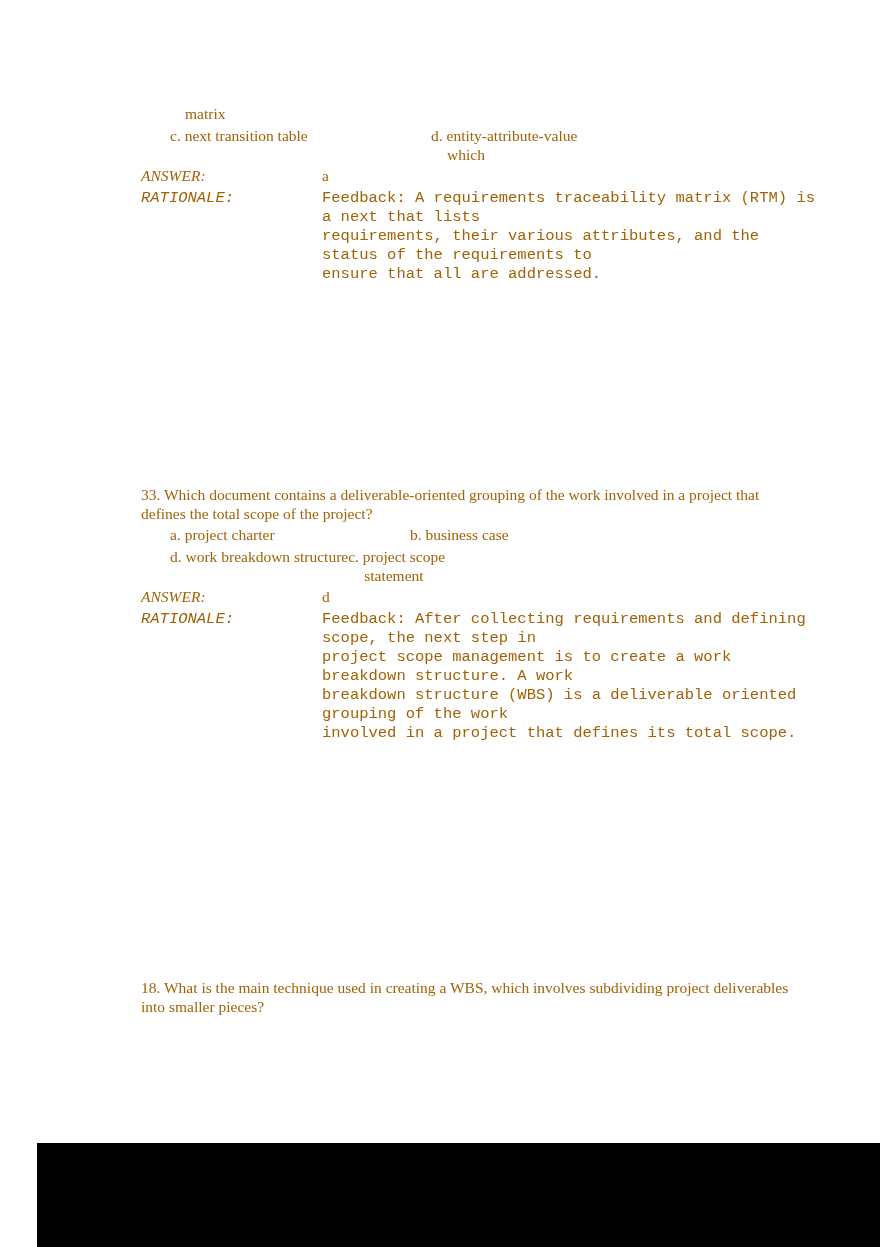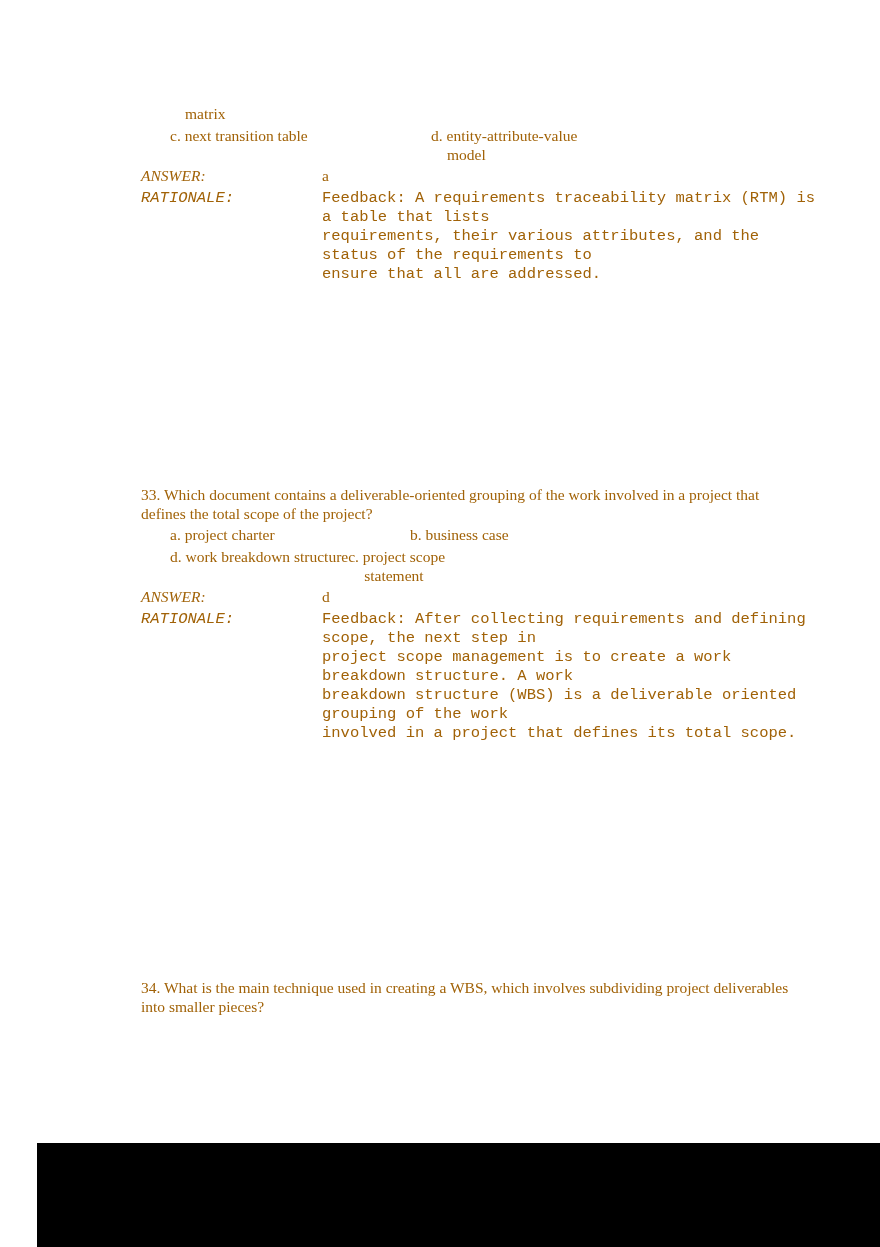--- a/index.html
+++ b/index.html
@@ -42,29 +42,29 @@
 </head>
 <body>
 
 <div class="page" style="background: rgb(255, 255, 255); color: #a16207; margin-left: 37px;">
 
   <section class="block" id="block-q32">
     <div class="opt-continuation">matrix</div>
     <div class="opt-row">
       <div class="opt colw-wide">c. next transition table</div>
       <div class="opt">d. entity-attribute-value
-model</div>
+which</div>
     </div>
     <div class="label-row">
       <div class="qa-label">ANSWER:</div>
       <div class="qa-value">a</div>
     </div>
     <div class="label-row rationale">
       <div class="qa-label">RATIONALE:</div>
-      <div class="qa-value">Feedback: A requirements traceability matrix (RTM) is a table that lists
+      <div class="qa-value">Feedback: A requirements traceability matrix (RTM) is a next that lists
 requirements, their various attributes, and the status of the requirements to
 ensure that all are addressed.</div>
     </div>
   </section>
 
   <section class="block" id="block-q33">
     <div class="question">33. Which document contains a deliverable-oriented grouping of the work involved in a project that
 defines the total scope of the project?</div>
     <div class="opt-row" style="margin-top:2px;gap:32px;">
       <div class="opt colw-std">a. project charter</div>
@@ -82,19 +82,19 @@
     <div class="label-row rationale">
       <div class="qa-label">RATIONALE:</div>
       <div class="qa-value">Feedback: After collecting requirements and defining scope, the next step in
 project scope management is to create a work breakdown structure. A work
 breakdown structure (WBS) is a deliverable oriented grouping of the work
 involved in a project that defines its total scope.</div>
     </div>
   </section>
 
   <section class="block" id="block-q34">
-    <div class="question">34. What is the main technique used in creating a WBS, which involves subdividing project deliverables
+    <div class="question">18. What is the main technique used in creating a WBS, which involves subdividing project deliverables
 into smaller pieces?</div>
   </section>
 
   <div class="bottom-bar" style="background: rgb(0, 0, 0);"></div>
 
 </div>
 
 </body></html>

